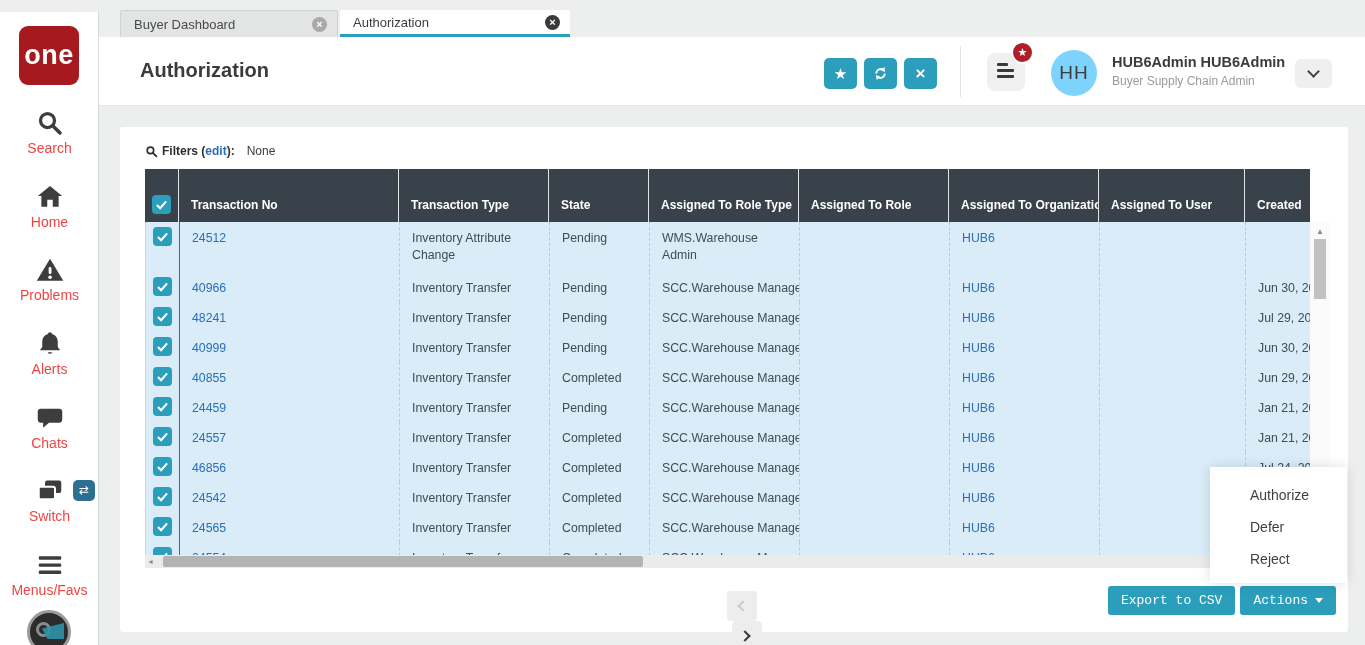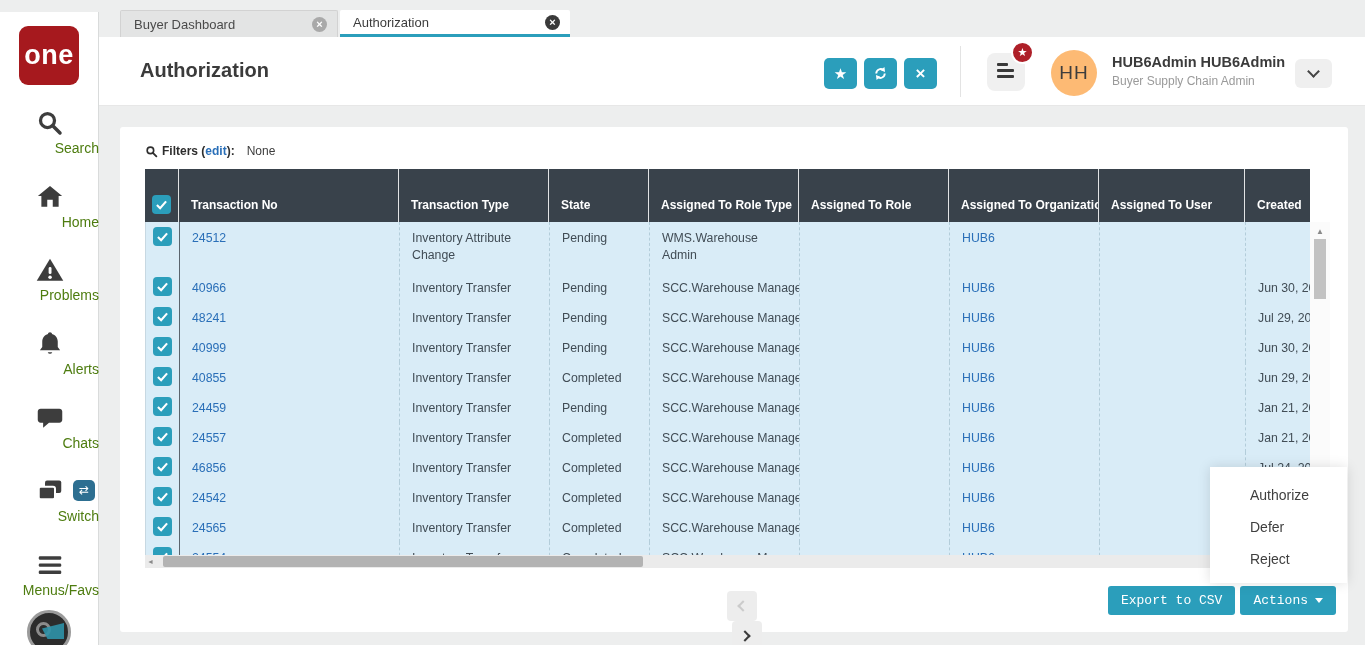--- a/index.html
+++ b/index.html
@@ -8,21 +8,21 @@
   .root { position:relative; width:1365px; height:645px; }
 
   
   .sidebar { position:absolute; left:0; top:12px; width:99px; height:645px;
     background:#ffffff; border-right:1px solid #d9dbdb; z-index:5; }
   .app-logo { position:absolute; left:19px; top:14px; width:60px; height:59px;
     background:#a6191e; border-radius:9px; display:flex; align-items:center; justify-content:center; }
   .app-logo span { color:#fff; font-size:27px; font-weight:bold; letter-spacing:.5px; }
   .side-item { position:absolute; left:0; width:99px; text-align:center; }
   .side-item svg { display:block; margin:0 auto; }
-  .side-label { display:block; font-size:14px; color:#4d7c0f; margin-top:2px;text-align:right; }
+  .side-label { display:block; font-size:14px; color:#ef4444; margin-top:2px; }
   .swap-badge { position:absolute; left:73px; top:468px; width:22px; height:21px;
     background:#2d6f91; border-radius:5px; color:#fff; font-size:12px; line-height:21px;
     text-align:center; z-index:6; }
   .bottom-logo { position:absolute; left:27px; top:598px; width:44px; height:44px;
     border-radius:50%; background:#2c2c2c; border:3px solid #9b9b9b; overflow:hidden; }
   .bottom-logo .bl-teal { position:absolute; right:4px; top:10px; width:22px; height:16px;
     background:#2f92a8; clip-path:polygon(0 35%, 100% 0, 100% 100%, 25% 100%); opacity:.9; }
   .bottom-logo .bl-gear { position:absolute; left:6px; top:9px; width:15px; height:15px;
     border:3px solid #8b8b8b; border-radius:50%; }
 
@@ -52,21 +52,21 @@
     display:flex; align-items:center; justify-content:center; font-size:15px; cursor:pointer; }
   .top-divider { position:absolute; left:861px; top:9px; width:1px; height:51px; background:#e3e3e3; }
   .menu-badge-btn { position:absolute; left:888px; top:16px; width:38px; height:38px;
     background:#f0f0f0; border-radius:8px; padding:10px 0 0 10px; cursor:pointer; }
   .mb-line { display:block; height:2.6px; background:#3a3a3a; border-radius:1px; margin-bottom:3.4px; }
   .mb-1 { width:11px; } .mb-2 { width:17px; } .mb-3 { width:17px; }
   .alert-badge { position:absolute; right:-9px; top:-12px; width:23px; height:23px;
     background:#ae1f28; border:2px solid #fff; border-radius:50%; color:#fff; font-size:11px;
     line-height:19px; text-align:center; }
   .avatar { position:absolute; left:952px; top:13px; width:46px; height:46px; border-radius:50%;
-    background:#fdba74; color:#3d3d3d; font-size:19px; text-align:center; line-height:46px;
+    background:#7dd3fc; color:#3d3d3d; font-size:19px; text-align:center; line-height:46px;
     letter-spacing:1px; }
   .user-block { position:absolute; left:1013px; top:17px; }
   .user-name { font-size:14.5px; font-weight:bold; color:#3b3b3b; }
   .user-role { font-size:12px; color:#9a9a9a; margin-top:4px; }
   .user-chevron { position:absolute; left:1196px; top:22px; width:37px; height:29px;
     background:#efefef; border-radius:6px; display:flex; align-items:center; justify-content:center;
     cursor:pointer; }
   .chev-down { width:9px; height:9px; border-right:2px solid #444; border-bottom:2px solid #444;
     transform:rotate(45deg); margin-top:-4px; }
 

